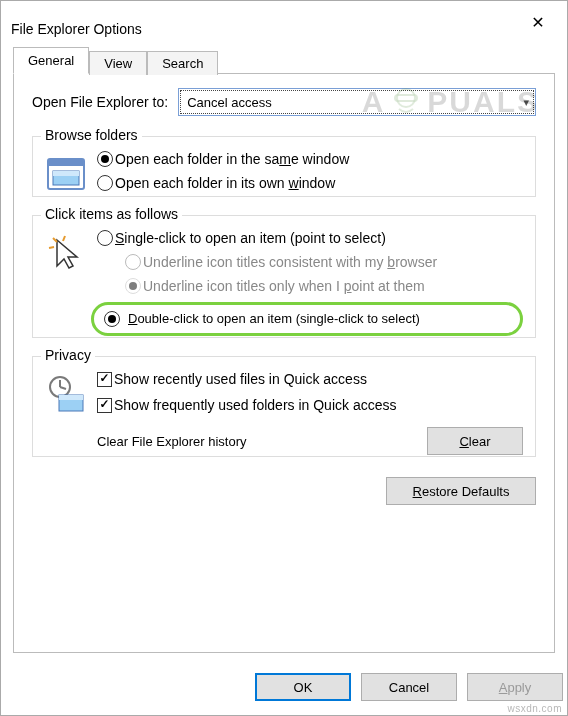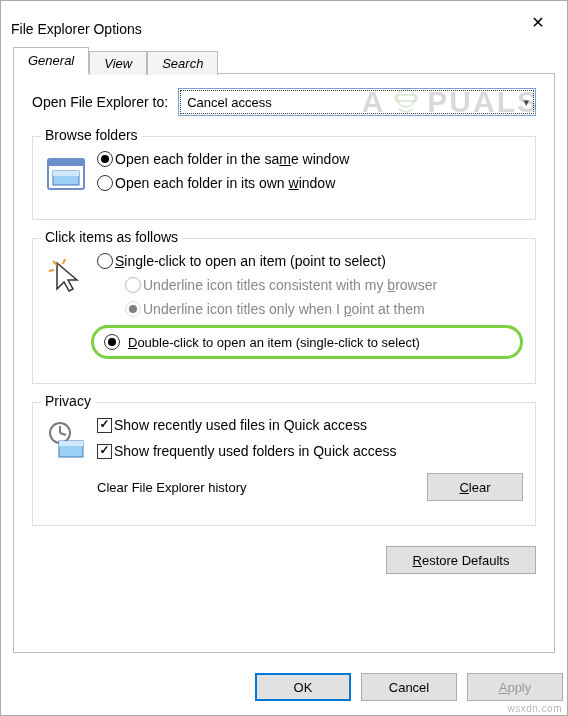--- a/index.html
+++ b/index.html
@@ -60,21 +60,20 @@
   }
   .tab {
     border:1px solid #bbb;
     border-bottom:none;
     padding:5px 14px;
     background:#fff;
     margin-right:0px;
     position:relative;
     top:1px;
     font-size:13px;
-    font-style:italic;
   }
   .tab.active {
     background:#fff;
     border-bottom:1px solid #fff;
     z-index:3;
   }
   .tab.inactive {
     background:#f4f4f4;
     top:2px;
     padding:4px 14px;
@@ -108,21 +107,21 @@
   }
   .combo .chev {
     position:absolute;
     right:6px;
     font-size:11px;
     color:#555;
   }
   
   .group {
     border:1px solid #ddd;
-    padding:14px 12px 24px 12px;
+    padding:14px 12px 1px 12px;
     position:relative;
     margin-top:6px;
   }
   .group > .legend {
     position:absolute;
     top:-10px;
     left:8px;
     background:#fff;
     padding:0 4px;
     font-size:14px;
@@ -167,21 +166,20 @@
     flex:none; background:#fff; font-size:12px; line-height:1;
   }
   .checkbox.checked::after{ content:"✓"; color:#000; font-weight:bold; position:relative; top:-1px;}
   .under { text-decoration: underline; }
   .highlight-pill {
     border:3px solid #7bd13f;
     border-radius:22px;
     padding:6px 10px;
     margin-left:-6px;
     display:inline-flex;
-    align-items:center;
     gap:8px;
   }
   .privacy-lines { flex:1; display:flex; flex-direction:column; gap:10px; }
   .clear-row { display:flex; align-items:center; gap:16px; margin-top:4px;justify-content:space-between;}
   .btn {
     min-width:96px;
     height:28px;
     border:1px solid #adadad;
     background:#e1e1e1;
     display:inline-flex;

